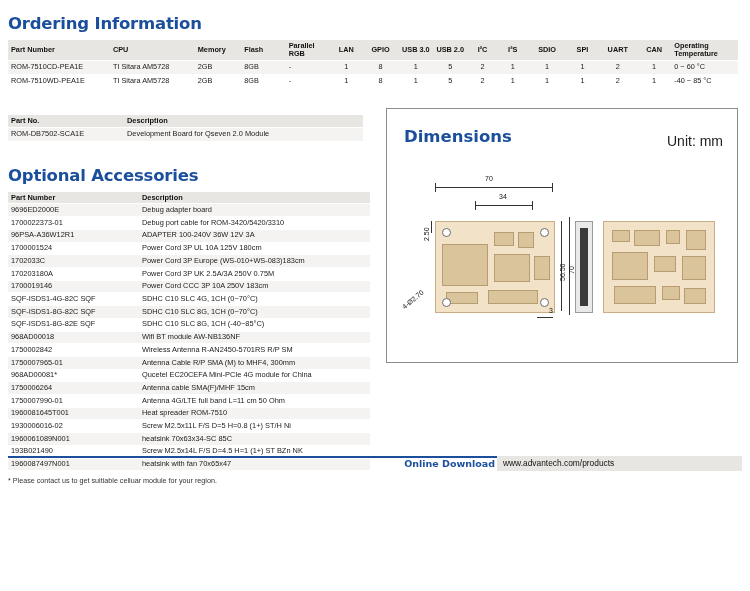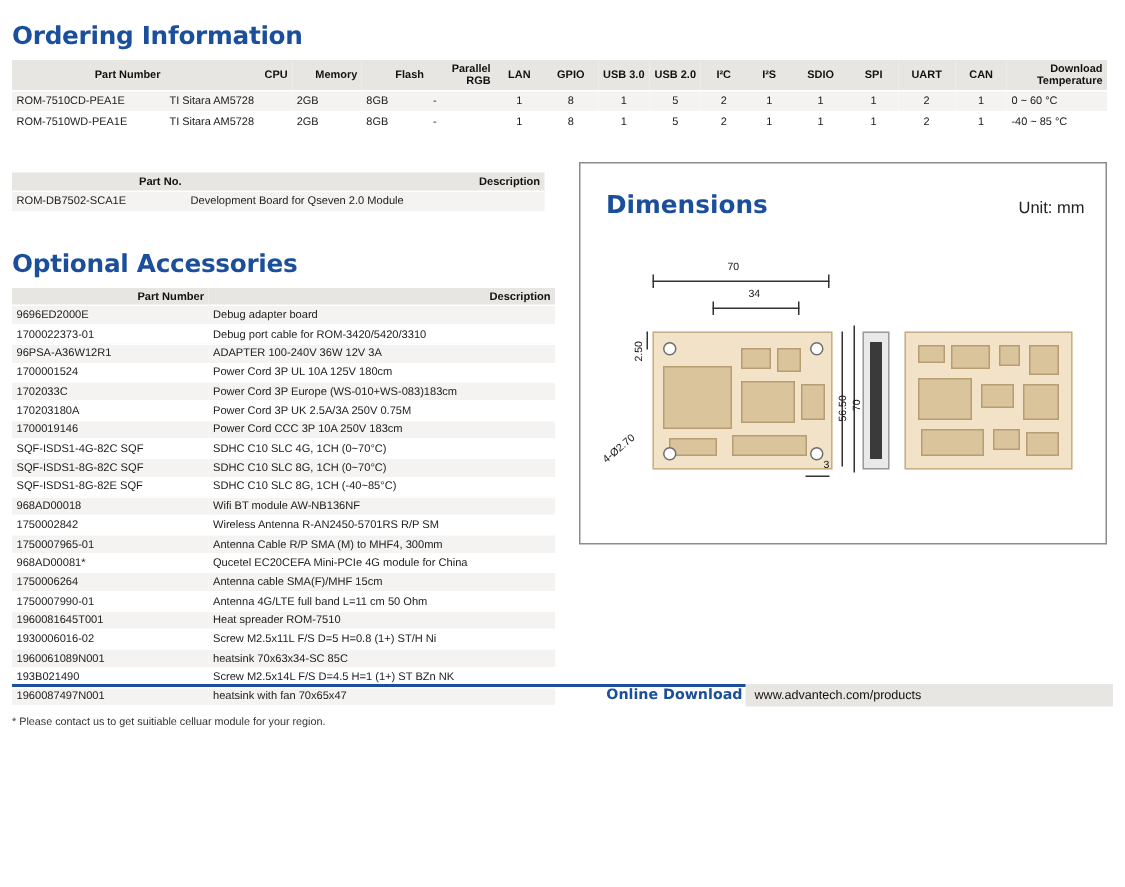--- a/index.html
+++ b/index.html
@@ -37,21 +37,21 @@
   }
   table.spec {
     border-collapse: collapse;
     width: 100%;
     font-size: 7.3px;
   }
   table.spec th {
     background: #e8e6e2;
     color: #111;
     font-weight: bold;
-    text-align: right;
+    text-align: left;
     vertical-align: middle;
     padding: 2px 3px;
     border-bottom: 1px solid #ffffff;
     line-height: 1.12;
   }
   table.spec td {
     padding: 2px 3px;
     background: #f4f3f1;
     border-bottom: 1px solid #ffffff;
     line-height: 1.15;
@@ -106,21 +106,21 @@
     top: 18px;
     font-size: 16.5px;
     font-weight: bold;
     color: #1b4f9c;
     font-family: "DejaVu Sans", sans-serif;
   }
   #unit-label {
     position: absolute;
     right: 14px;
     top: 24px;
-    font-size: 11px;
+    font-size: 14px;
     color: #222;
   }
   .dim-text {
     position: absolute;
     font-size: 7px;
     color: #111;
   }
   .dim-line {
     position: absolute;
     background: #333;
@@ -216,21 +216,21 @@
           <th class="center" style="width:26px">LAN</th>
           <th class="center" style="width:30px">GPIO</th>
           <th class="center" style="width:28px">USB 3.0</th>
           <th class="center" style="width:28px">USB 2.0</th>
           <th class="center" style="width:24px">I²C</th>
           <th class="center" style="width:24px">I²S</th>
           <th class="center" style="width:32px">SDIO</th>
           <th class="center" style="width:26px">SPI</th>
           <th class="center" style="width:32px">UART</th>
           <th class="center" style="width:28px">CAN</th>
-          <th style="width:60px">Download Temperature</th>
+          <th style="width:60px">Operating Temperature</th>
         </tr>
       </thead>
       <tbody>
         <tr>
           <td>ROM-7510CD-PEA1E</td>
           <td>TI Sitara AM5728</td>
           <td>2GB</td>
           <td>8GB</td>
           <td>-</td>
           <td class="center">1</td>

